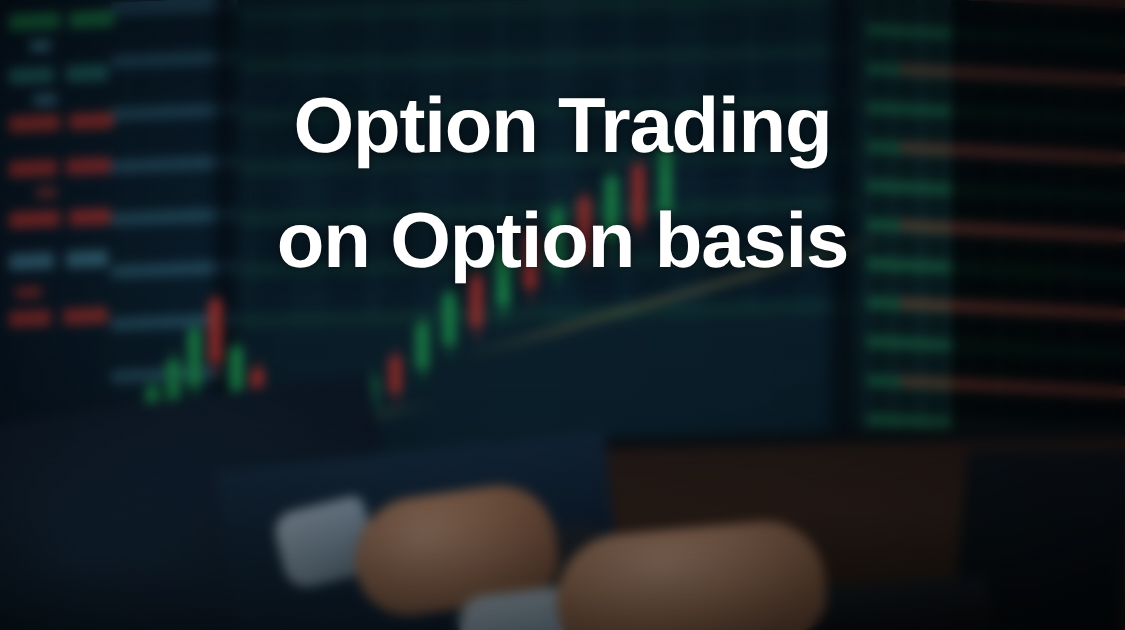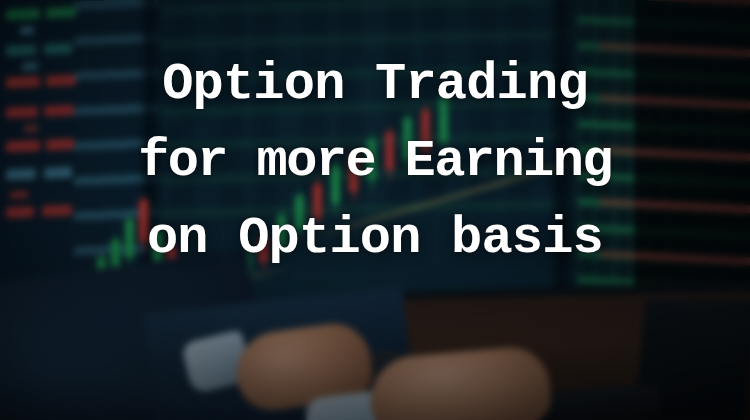--- a/index.html
+++ b/index.html
@@ -5,21 +5,21 @@
   html, body {
     margin: 0;
     padding: 0;
     background: #000;
   }
   #poster {
     position: relative;
     width: 750px;
     height: 420px;
     overflow: hidden;
-    font-family: Liberation Mono, monospace;
+    font-family: Liberation Sans, sans-serif;
     background: #0a1620;
   }
 
   
   .bg-layer { position: absolute; inset: 0; }
 
   
   .bg-base {
     background:
       radial-gradient(ellipse 60% 55% at 50% 18%, #13303a 0%, #0d2230 45%, #08141d 100%),
@@ -357,17 +357,16 @@
   <div class="bg-layer hand-a"></div>
   <div class="bg-layer cuff-b"></div>
   <div class="bg-layer hand-b"></div>
 
   <div class="bg-layer blur-veil"></div>
   <div class="bg-layer tint"></div>
   <div class="bg-layer vignette"></div>
 
   <div class="headline">
     <span class="ln ln0">Option Trading</span>
-    <span class="ln ln3">for more Earning</span>
     <span class="ln ln2">on Option basis</span>
   </div>
 
 </div>
 
 </body></html>

